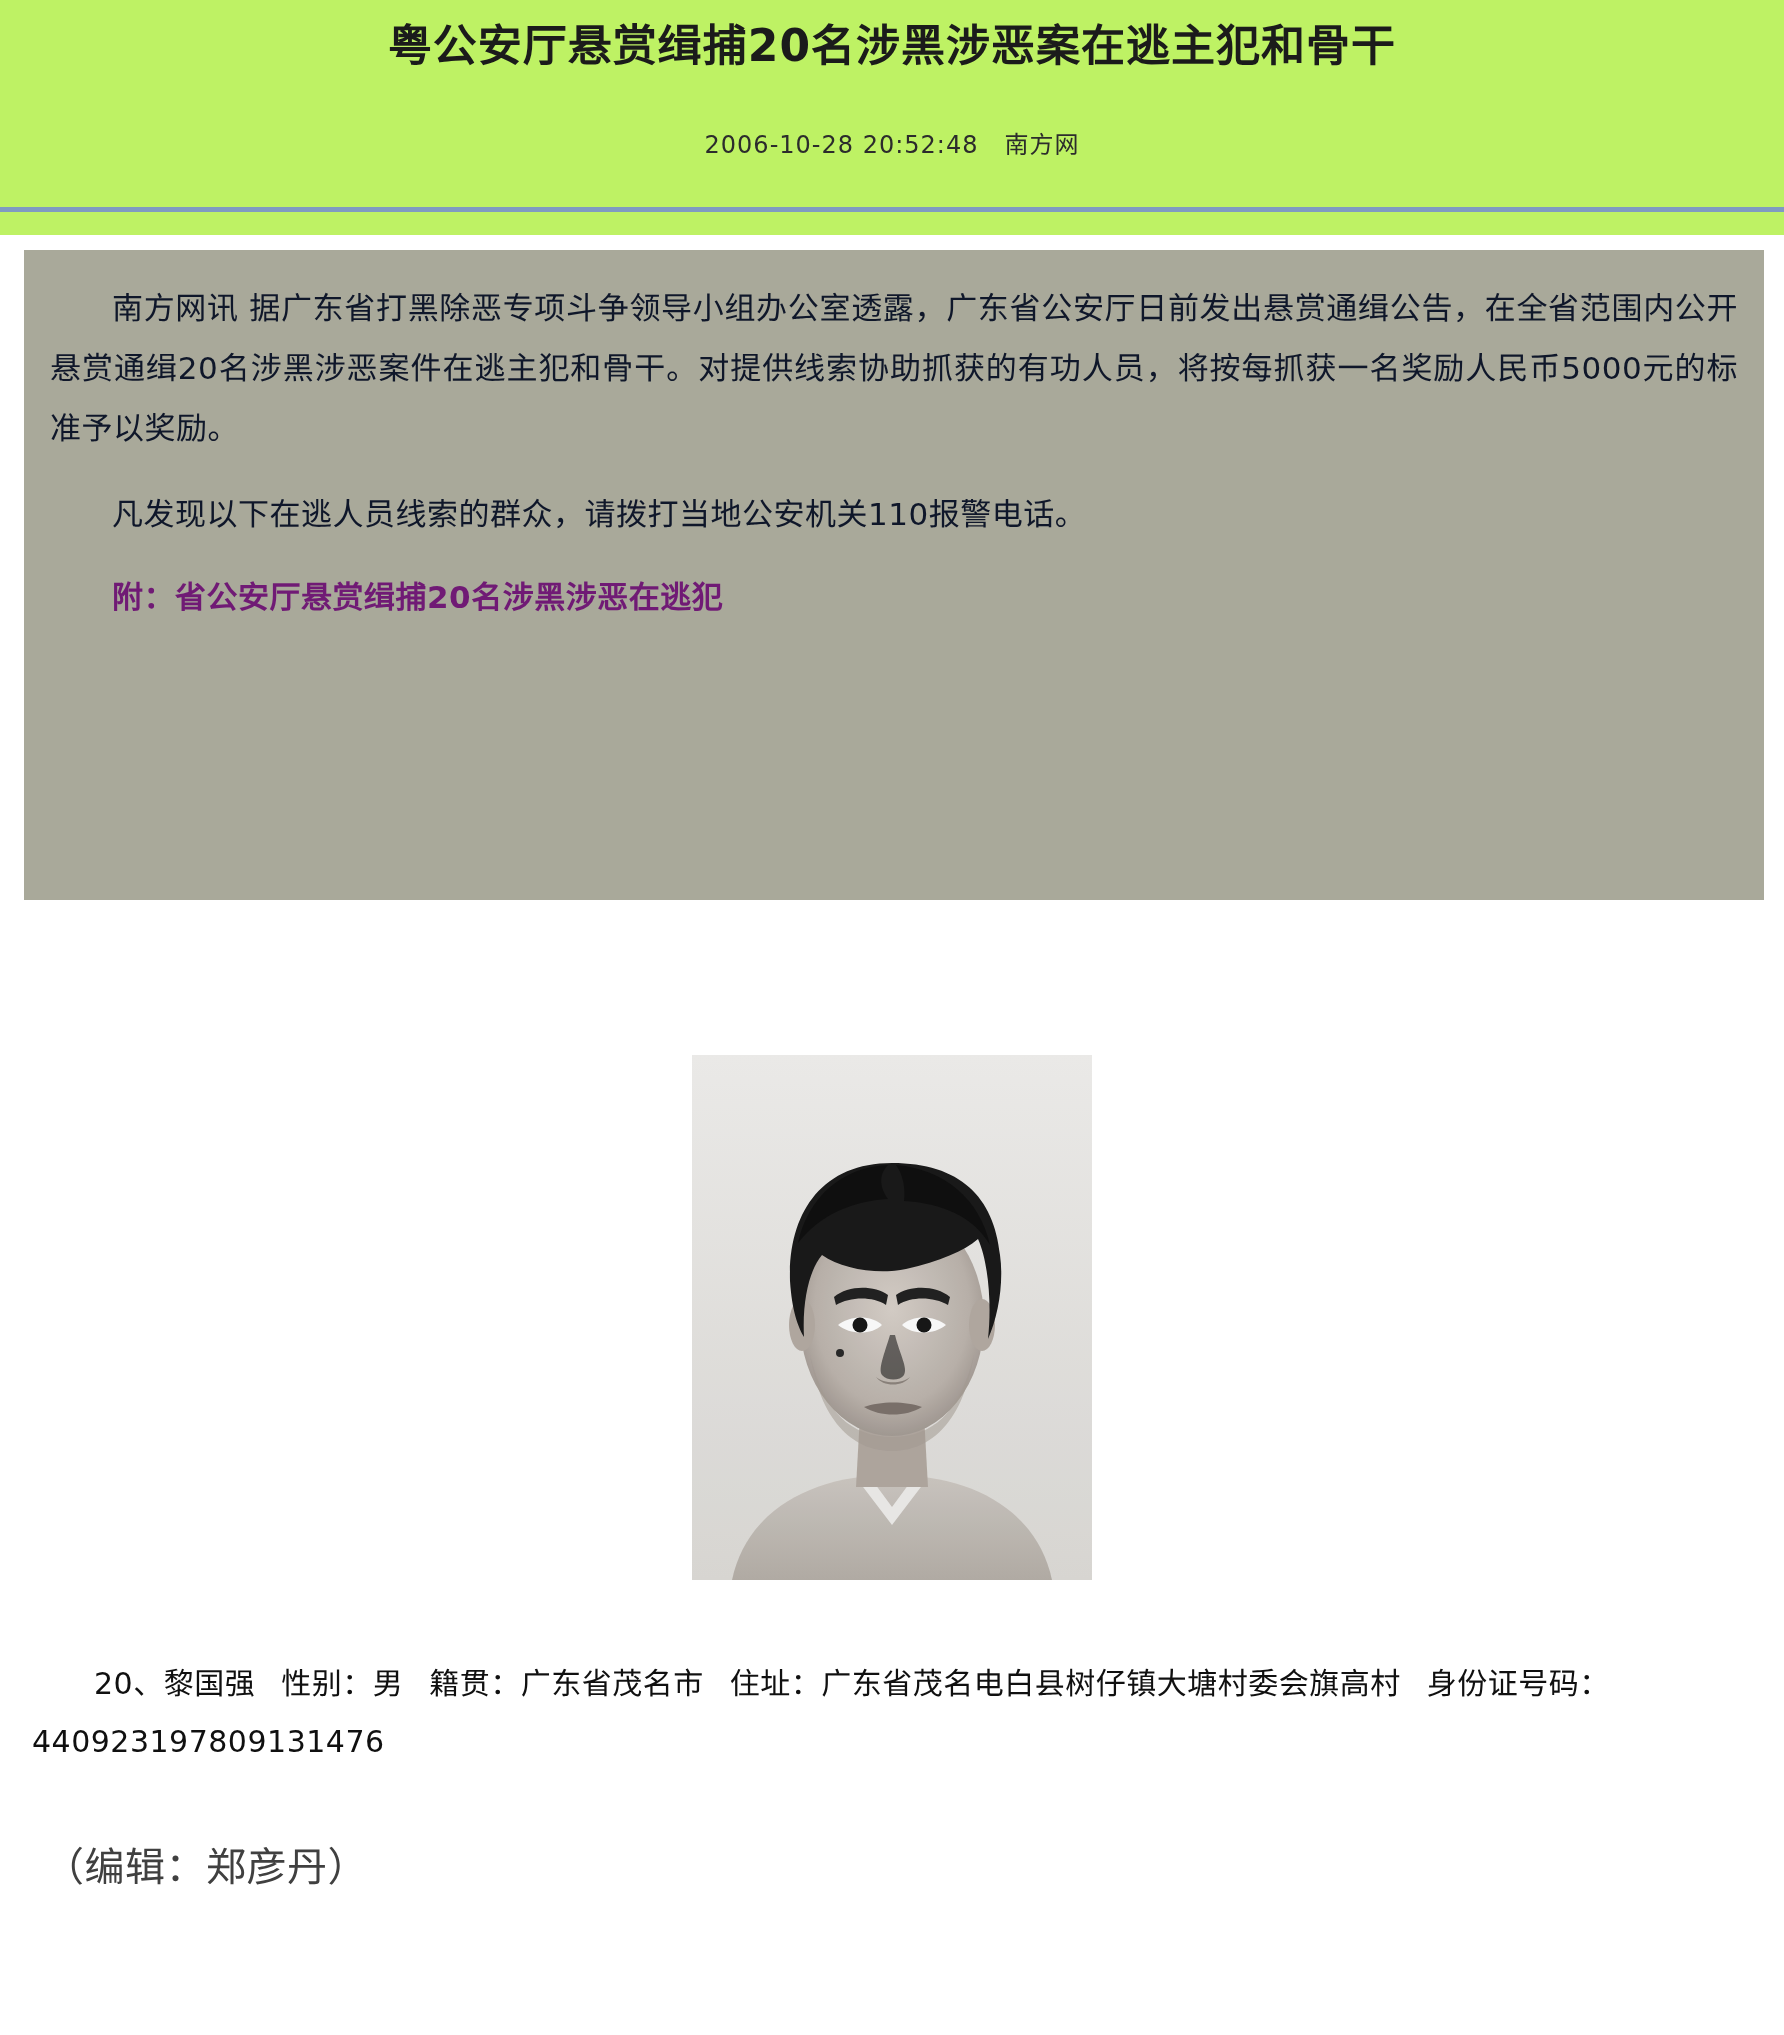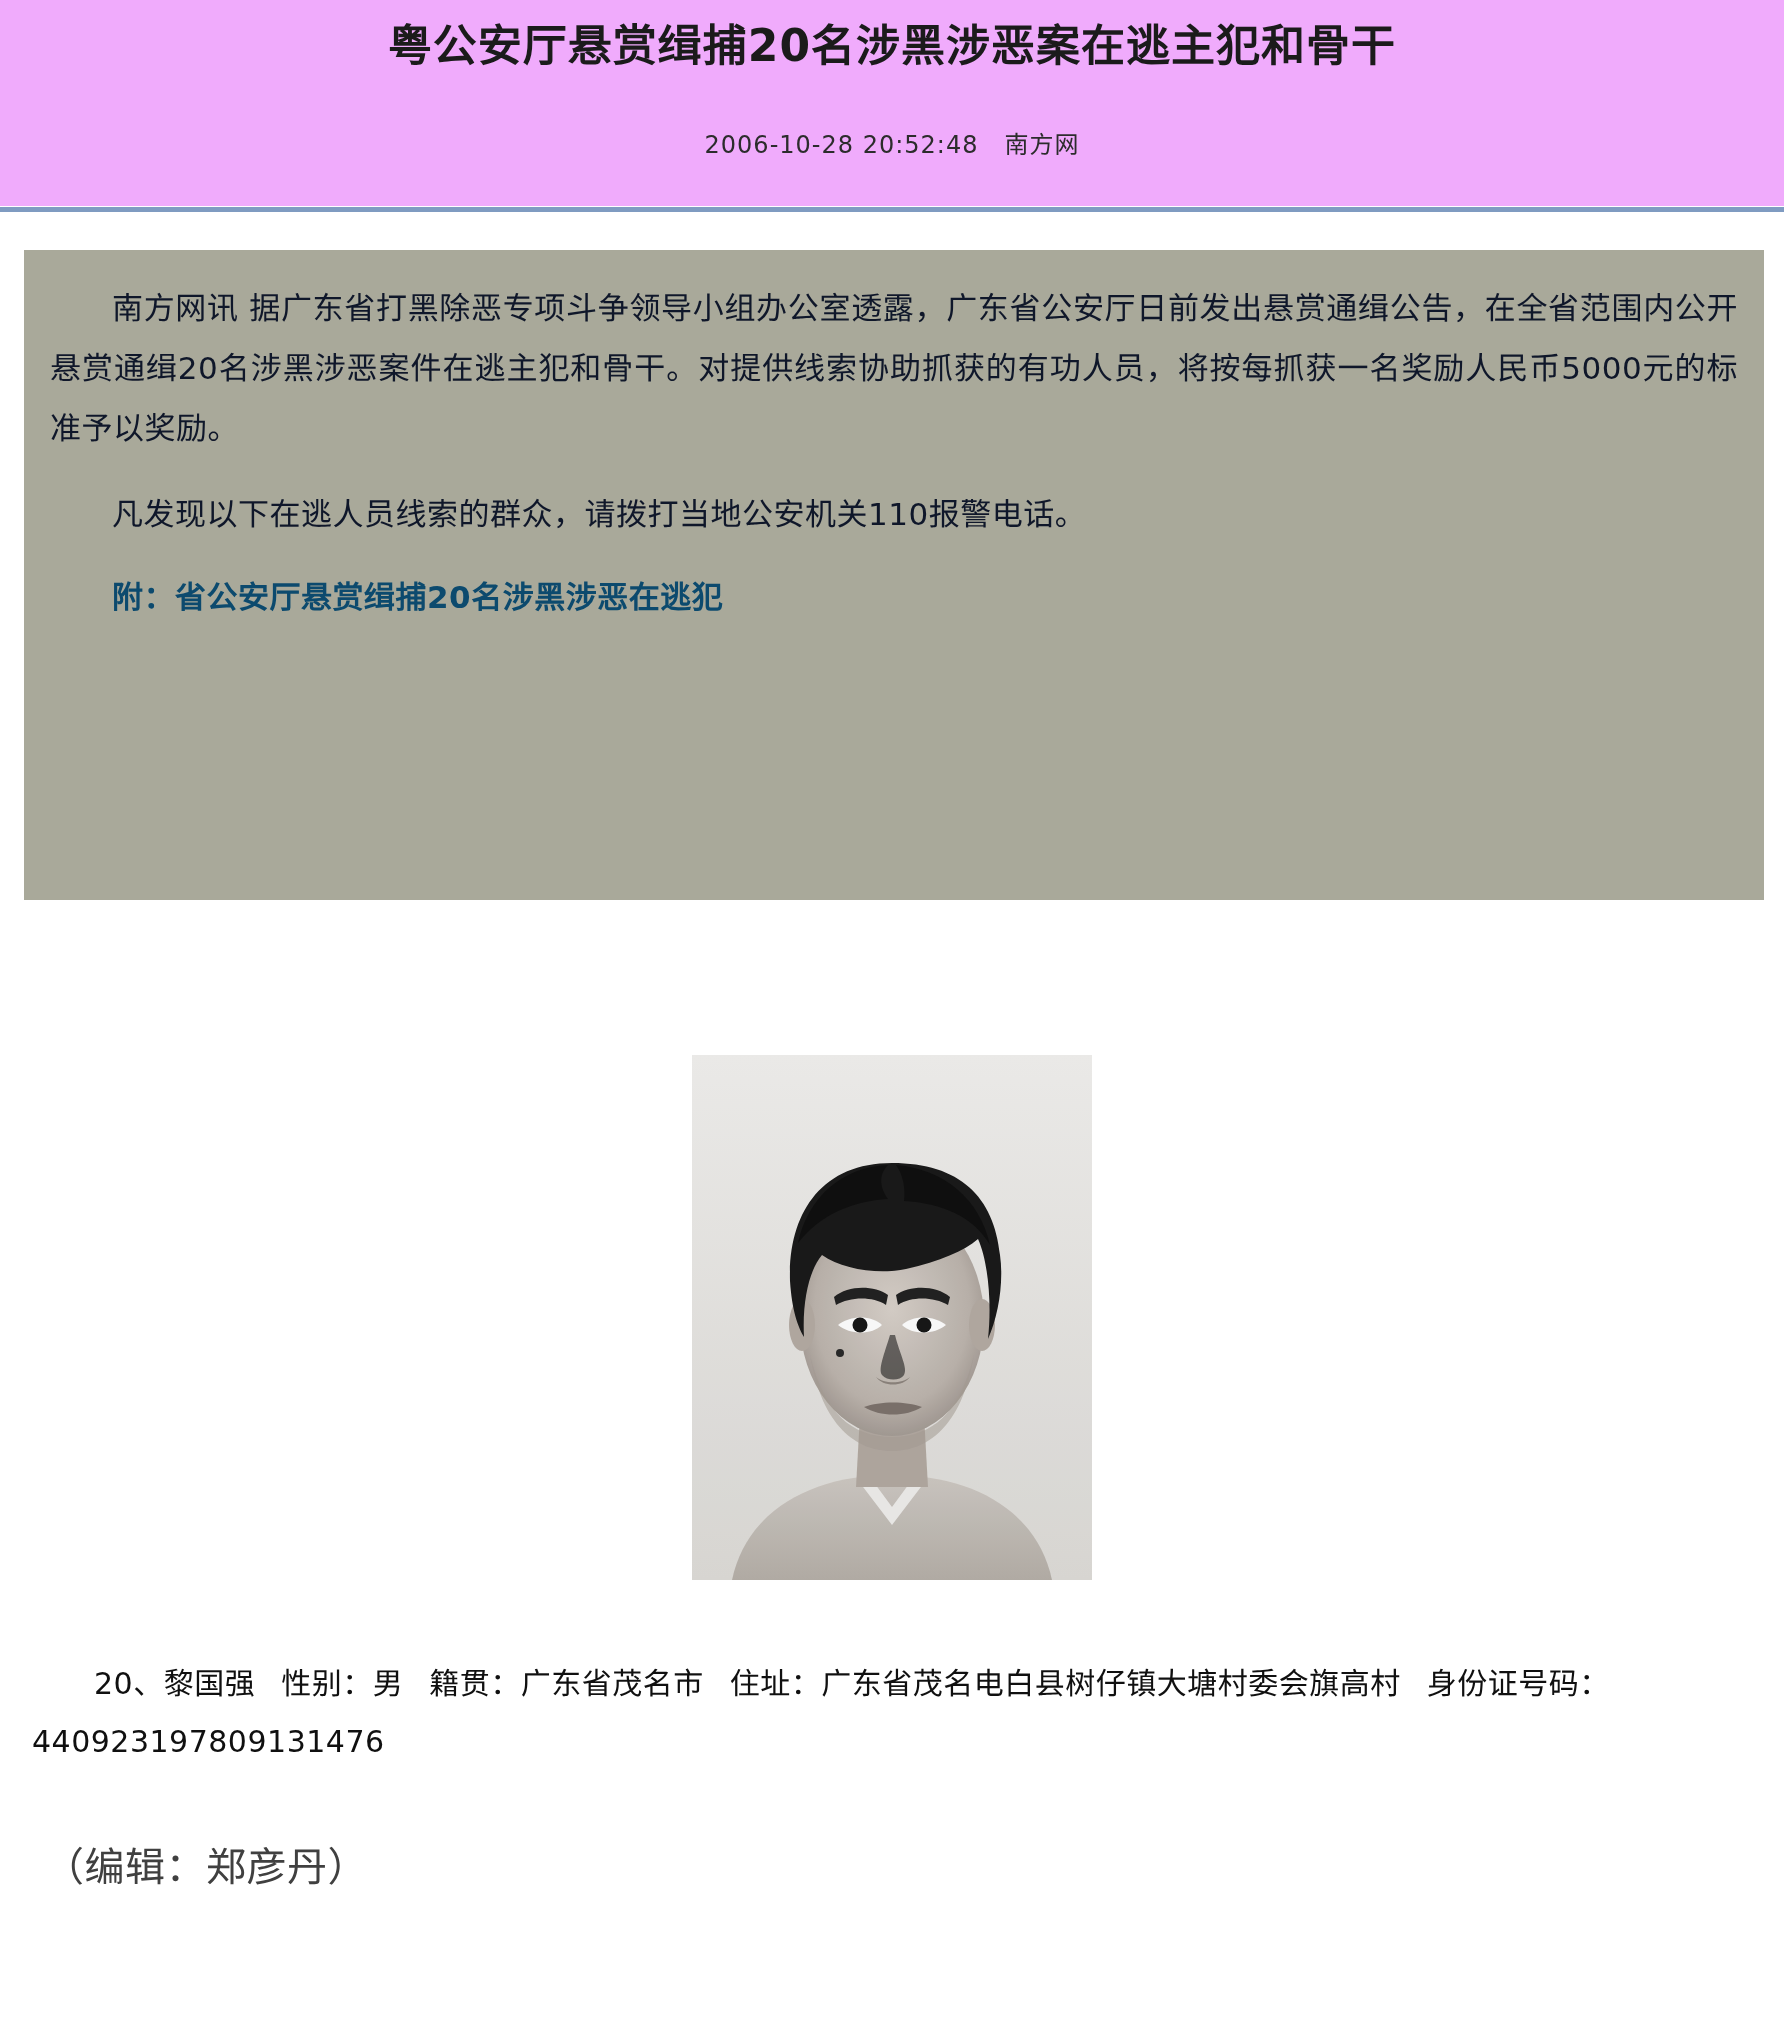--- a/index.html
+++ b/index.html
@@ -21,22 +21,22 @@
     height: 2035px;
     background: #ffffff;
   }
 
   
   .header-band {
     position: absolute;
     left: 0;
     top: 0;
     width: 1784px;
-    height: 206px;
-    background: #f0abfc;
+    height: 235px;
+    background: #bef264;
   }
   .headline {
     position: absolute;
     left: 0;
     top: 16px;
     width: 1784px;
     text-align: center;
     font-size: 44px;
     font-weight: bold;
     letter-spacing: 1px;
@@ -88,21 +88,21 @@
     letter-spacing: 0.5px;
     text-align: justify;
   }
   .para:last-of-type {
     margin-bottom: 20px;
   }
   .attach {
     font-size: 31px;
     font-weight: bold;
     line-height: 54px;
-    color: #0c4a6e;
+    color: #701a75;
     text-indent: 62px;
     margin: 18px 0 0 0;
     letter-spacing: 0.5px;
   }
 
   
   .photo-wrap {
     position: absolute;
     left: 0;
     top: 1055px;

